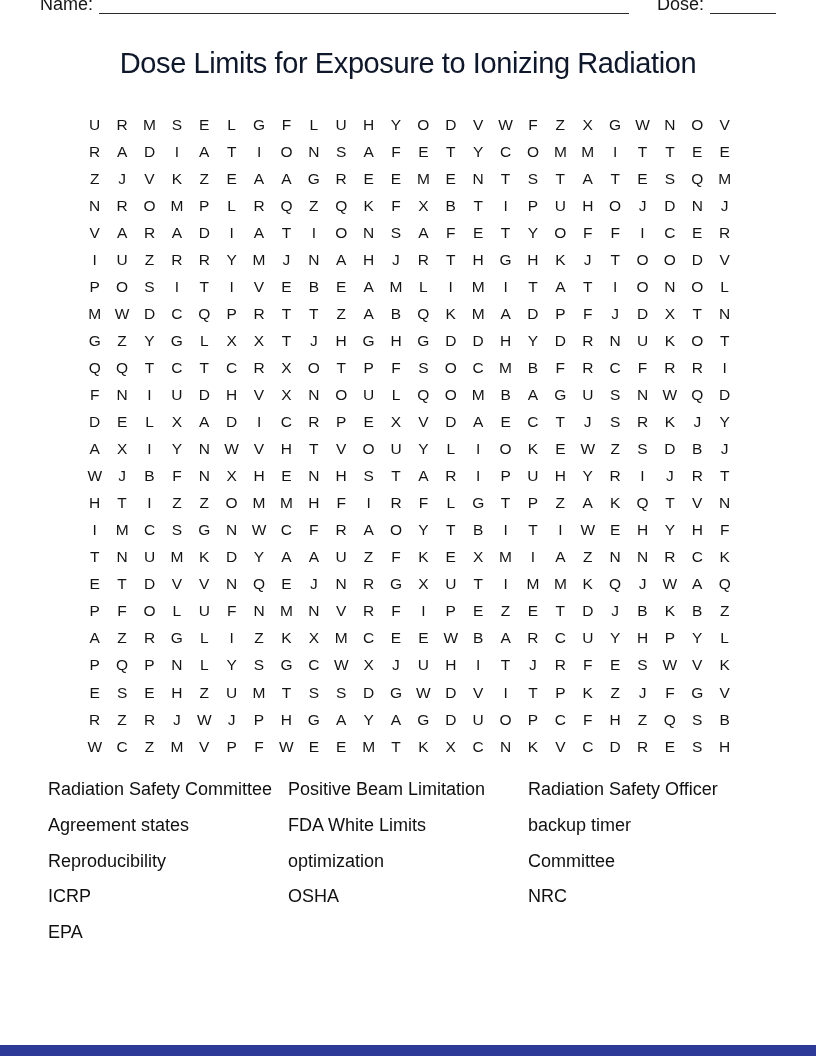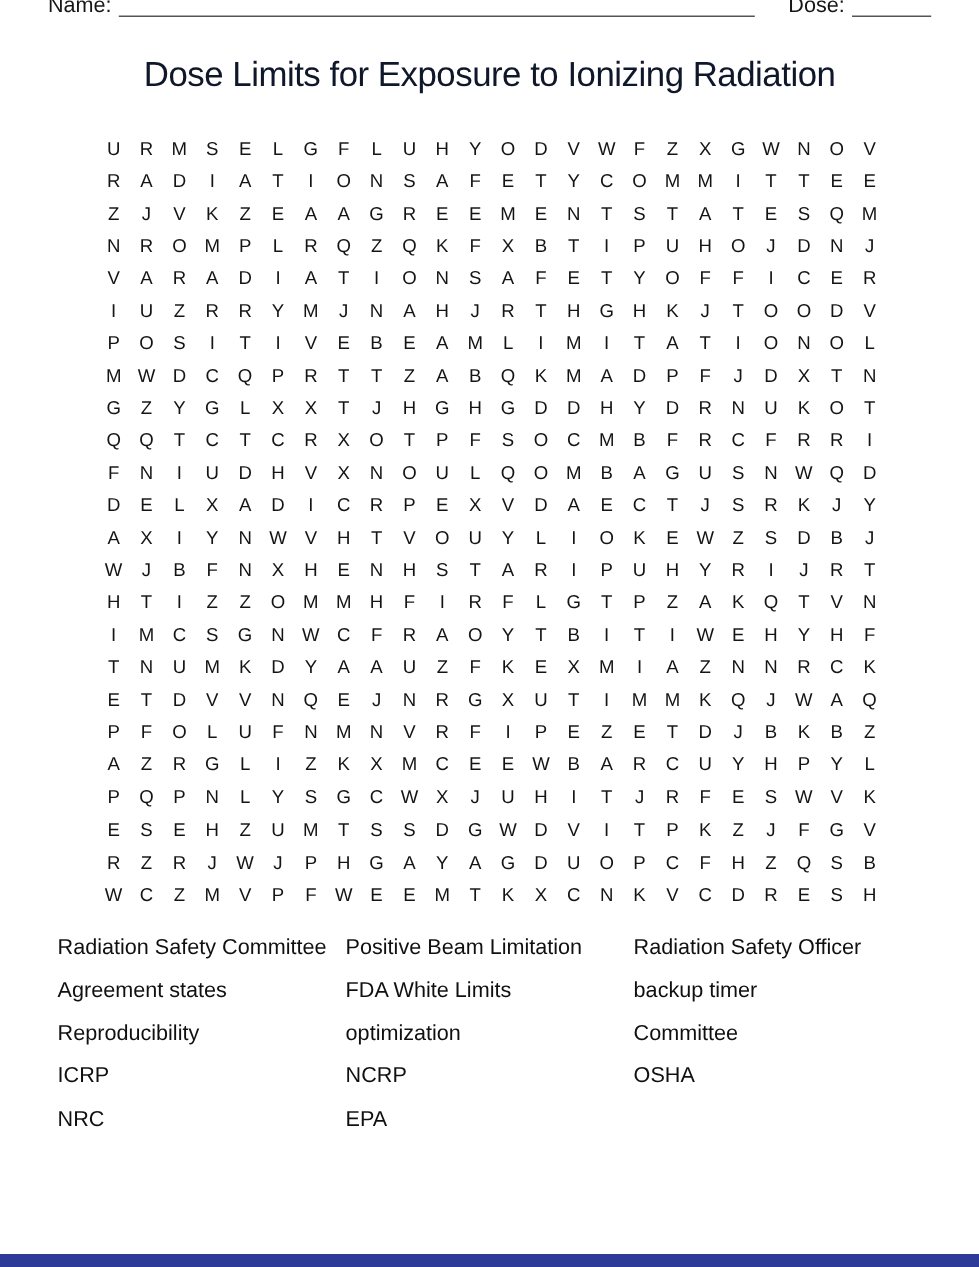--- a/index.html
+++ b/index.html
@@ -679,19 +679,18 @@
     <div class="word">Radiation Safety Committee</div>
     <div class="word">Positive Beam Limitation</div>
     <div class="word">Radiation Safety Officer</div>
     <div class="word">Agreement states</div>
     <div class="word">FDA White Limits</div>
     <div class="word">backup timer</div>
     <div class="word">Reproducibility</div>
     <div class="word">optimization</div>
     <div class="word">Committee</div>
     <div class="word">ICRP</div>
-    <div class="word">NCRP</div>
     <div class="word">OSHA</div>
     <div class="word">NRC</div>
     <div class="word">EPA</div>
   </div>
 
 <div class="footer-bar" style="background: rgb(46, 58, 151);"></div>
 
 </body></html>

